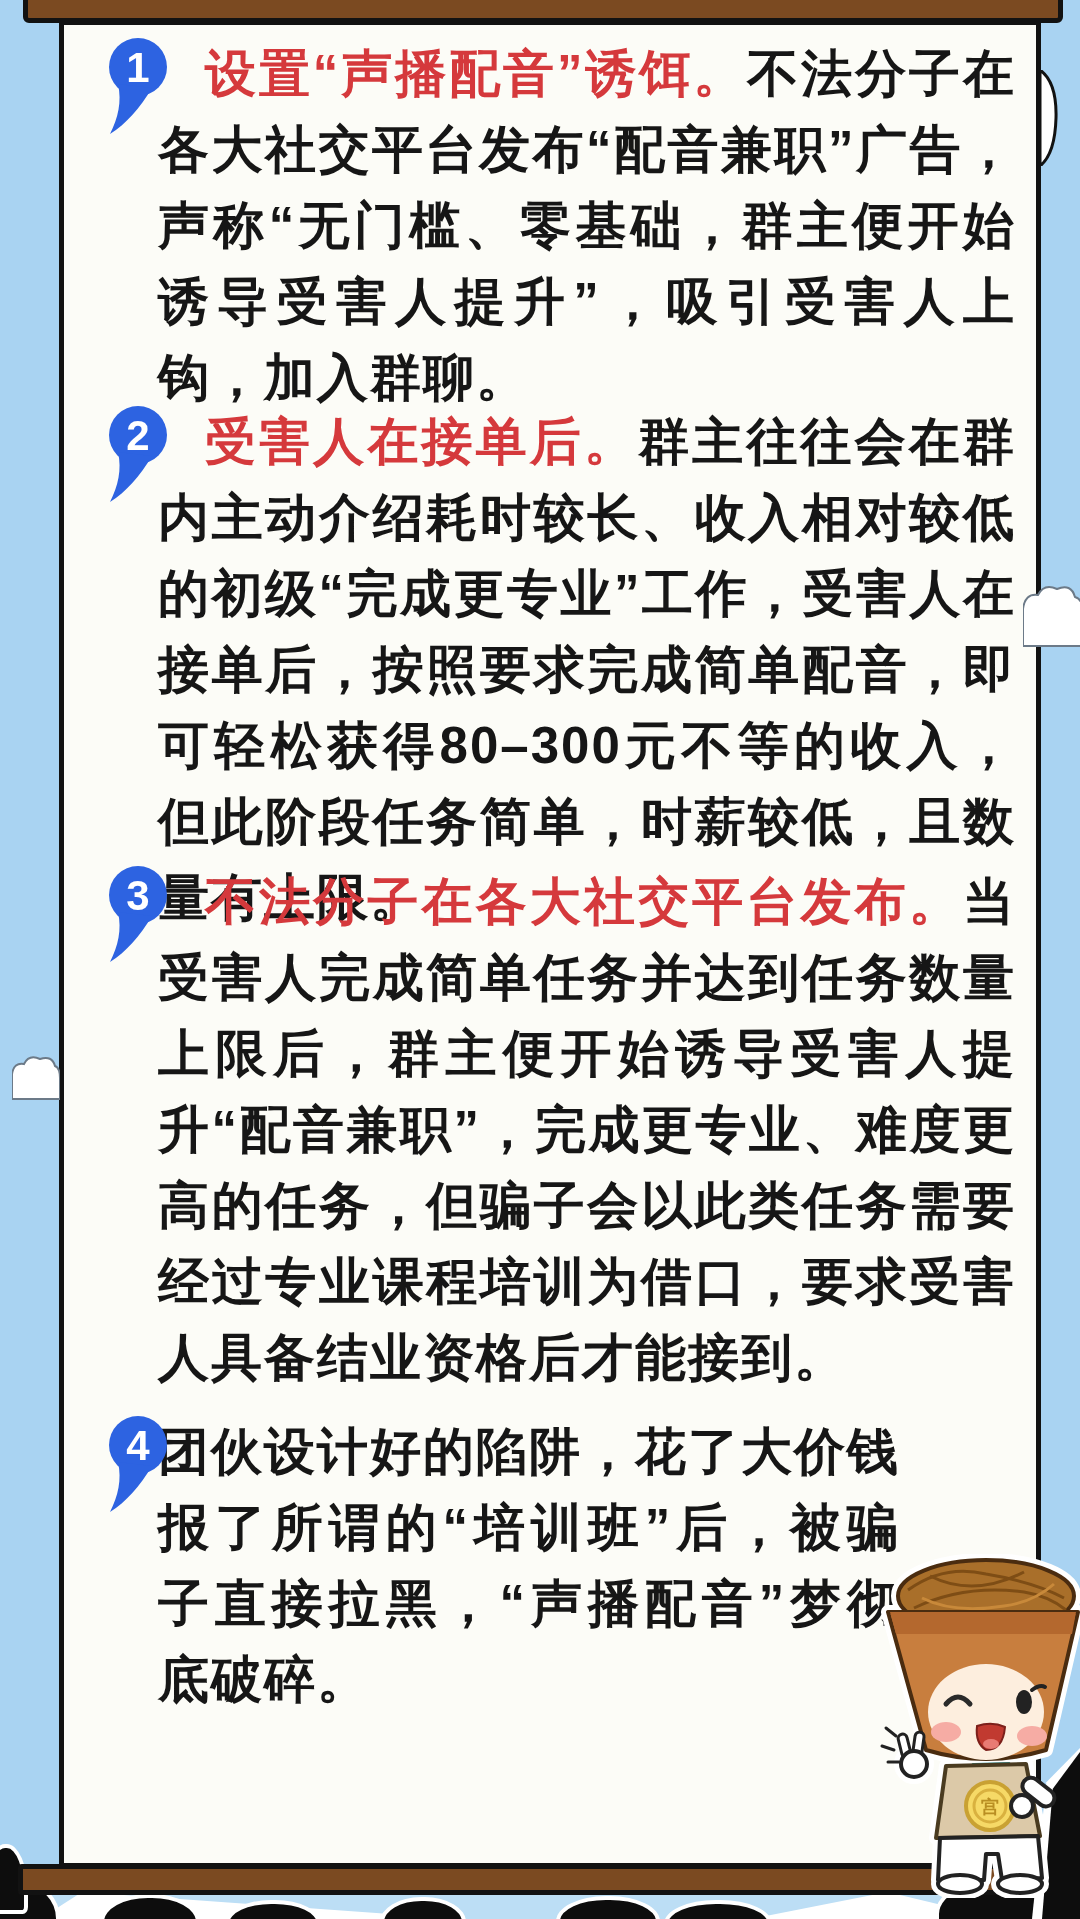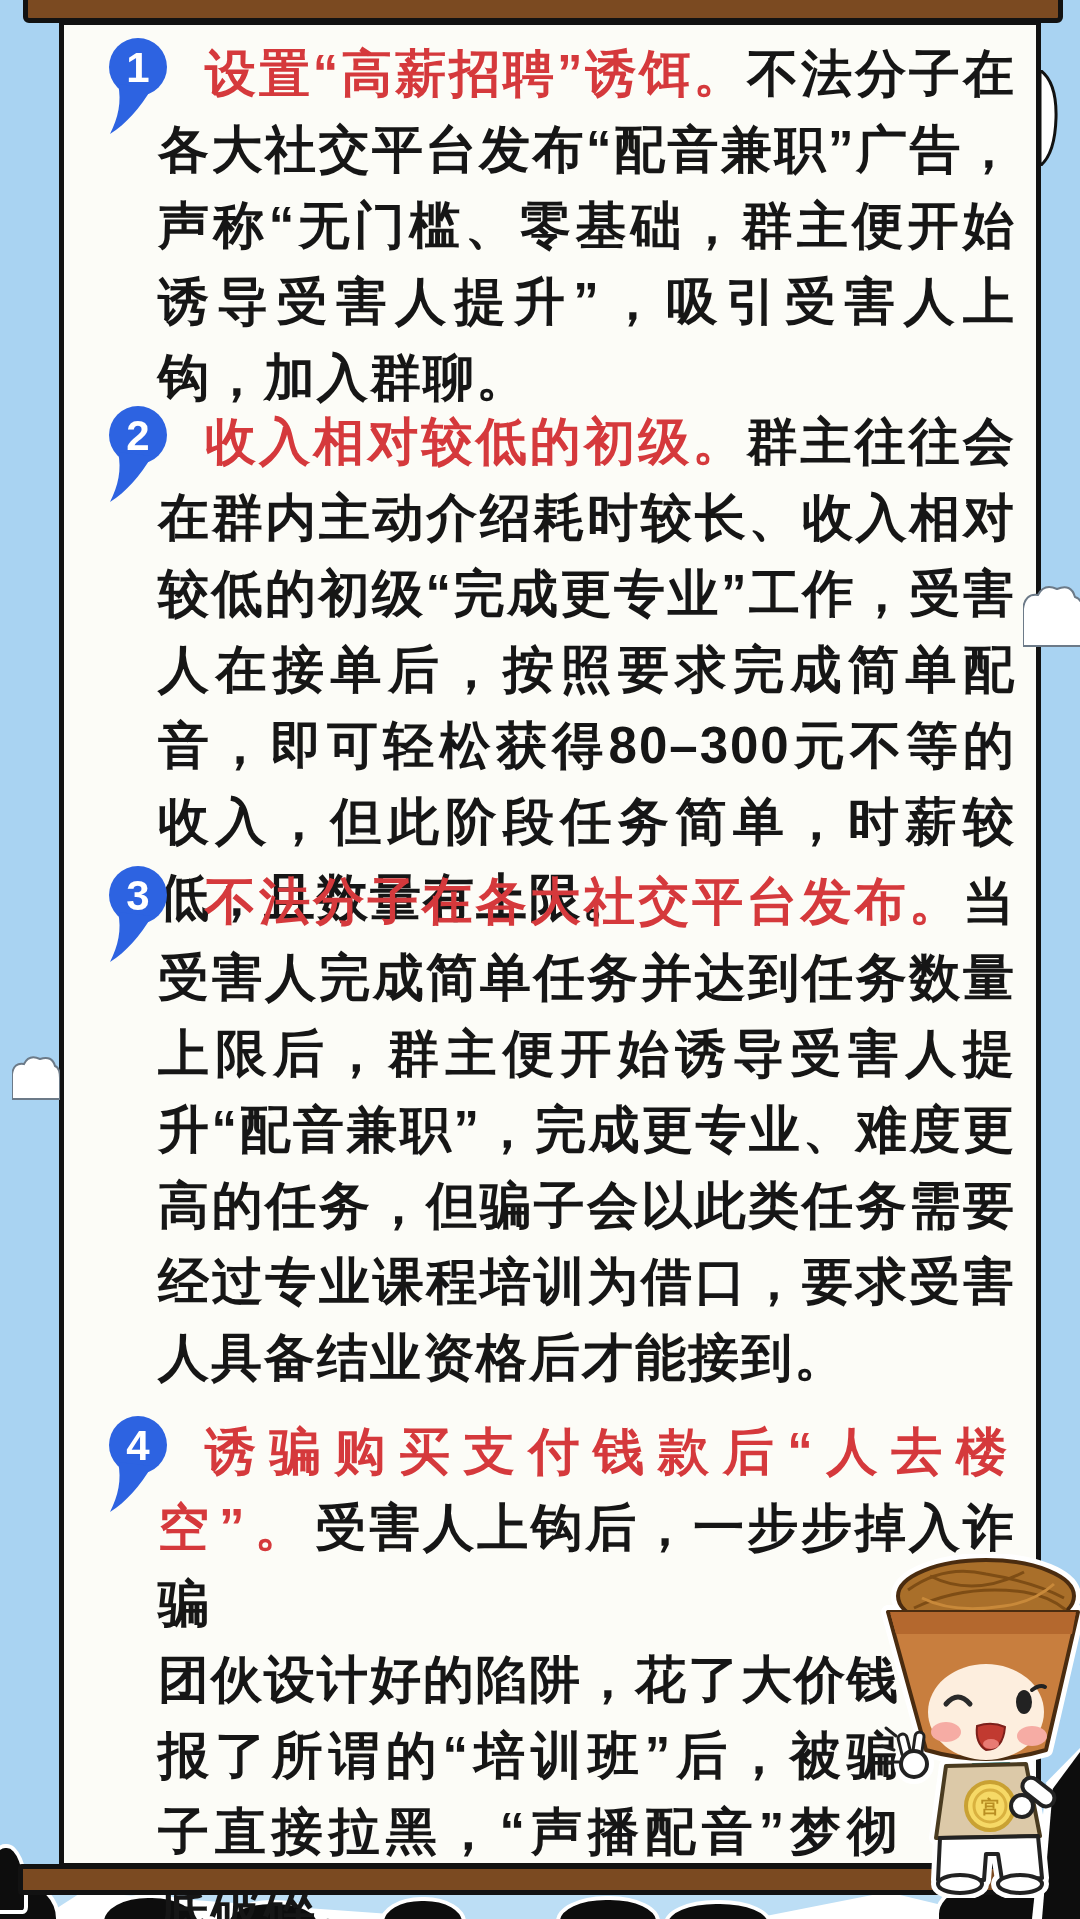--- a/index.html
+++ b/index.html
@@ -83,48 +83,47 @@
 <svg class="layer cloud" style="left:12px;top:1054px;" width="48" height="46" viewBox="0 0 48 46">
   <path d="M0,45 L0,20 Q2,8 12,10 Q17,0 28,5 Q40,1 43,12 Q48,14 48,24 L48,45 Z" fill="#ffffff" stroke="#6c7a88" stroke-width="2"></path>
 </svg>
 
 <div class="section sec1">
   <svg class="pin" viewBox="0 0 64 104">
     <circle cx="32" cy="31" r="29" fill="#2d63e1"></circle>
     <path d="M12,48 C16,66 12,82 4,98 C20,88 34,72 46,52 Z" fill="#2d63e1"></path>
     <text x="32" y="46" font-size="42" font-weight="bold" fill="#ffffff" text-anchor="middle">1</text>
   </svg>
-  <p class="para"><span class="head-red">设置“高薪招聘”诱饵。</span><span>不法分子在各大社交平台发布“配音兼职”广告，声称“无门槛、零基础，群主便开始诱导受害人提升”，吸引受害人上钩，加入群聊。</span></p>
+  <p class="para"><span class="head-red">设置“声播配音”诱饵。</span><span>不法分子在各大社交平台发布“配音兼职”广告，声称“无门槛、零基础，群主便开始诱导受害人提升”，吸引受害人上钩，加入群聊。</span></p>
 </div>
 
 <div class="section sec2">
   <svg class="pin" viewBox="0 0 64 104">
     <circle cx="32" cy="31" r="29" fill="#2d63e1"></circle>
     <path d="M12,48 C16,66 12,82 4,98 C20,88 34,72 46,52 Z" fill="#2d63e1"></path>
     <text x="32" y="46" font-size="42" font-weight="bold" fill="#ffffff" text-anchor="middle">2</text>
   </svg>
-  <p class="para"><span class="head-red">收入相对较低的初级。</span><span>群主往往会在群内主动介绍耗时较长、收入相对较低的初级“完成更专业”工作，受害人在接单后，按照要求完成简单配音，即可轻松获得80–300元不等的收入，但此阶段任务简单，时薪较低，且数量有上限。</span></p>
+  <p class="para"><span class="head-red">受害人在接单后。</span><span>群主往往会在群内主动介绍耗时较长、收入相对较低的初级“完成更专业”工作，受害人在接单后，按照要求完成简单配音，即可轻松获得80–300元不等的收入，但此阶段任务简单，时薪较低，且数量有上限。</span></p>
 </div>
 
 <div class="section sec3">
   <svg class="pin" viewBox="0 0 64 104">
     <circle cx="32" cy="31" r="29" fill="#2d63e1"></circle>
     <path d="M12,48 C16,66 12,82 4,98 C20,88 34,72 46,52 Z" fill="#2d63e1"></path>
     <text x="32" y="46" font-size="42" font-weight="bold" fill="#ffffff" text-anchor="middle">3</text>
   </svg>
   <p class="para"><span class="head-red">不法分子在各大社交平台发布。</span><span>当受害人完成简单任务并达到任务数量上限后，群主便开始诱导受害人提升“配音兼职”，完成更专业、难度更高的任务，但骗子会以此类任务需要经过专业课程培训为借口，要求受害人具备结业资格后才能接到。</span></p>
 </div>
 
 <div class="section sec4">
   <svg class="pin" viewBox="0 0 64 104">
     <circle cx="32" cy="31" r="29" fill="#2d63e1"></circle>
     <path d="M12,48 C16,66 12,82 4,98 C20,88 34,72 46,52 Z" fill="#2d63e1"></path>
     <text x="32" y="46" font-size="42" font-weight="bold" fill="#ffffff" text-anchor="middle">4</text>
   </svg>
-  <p class="para"><span class="head-red">诱骗购买支付钱款后“人去楼空”。</span><span>受害人上钩后，一步步掉入诈骗</span></p>
   <p class="para2">团伙设计好的陷阱，花了大价钱报了所谓的“培训班”后，被骗子直接拉黑，“声播配音”梦彻底破碎。</p>
 </div>
 
 <div class="layer wedge-white"></div>
 <div class="layer wedge-black"></div>
 
 <svg class="layer mascot" viewBox="0 0 212 344">
 
   <g stroke="#ffffff" stroke-width="14" fill="#ffffff" stroke-linejoin="round">
     <ellipse cx="112" cy="42" rx="88" ry="36"></ellipse>

